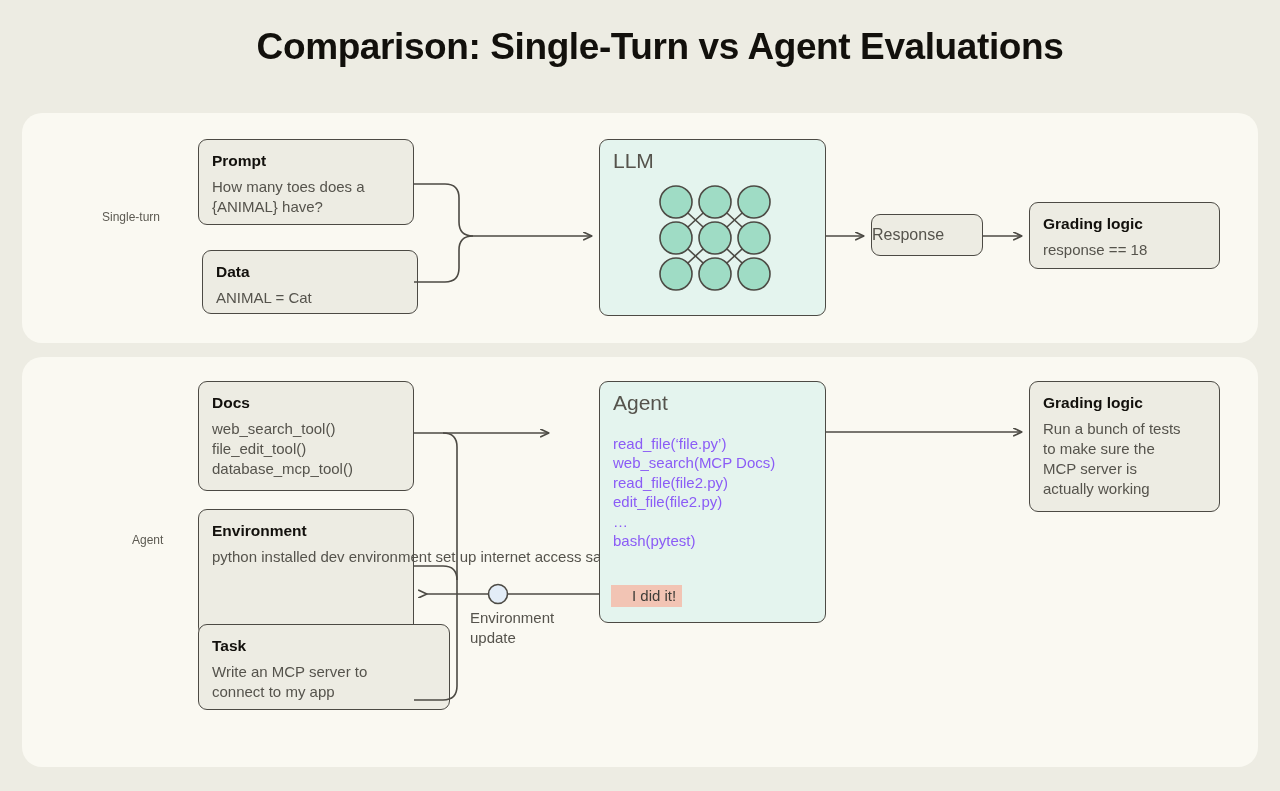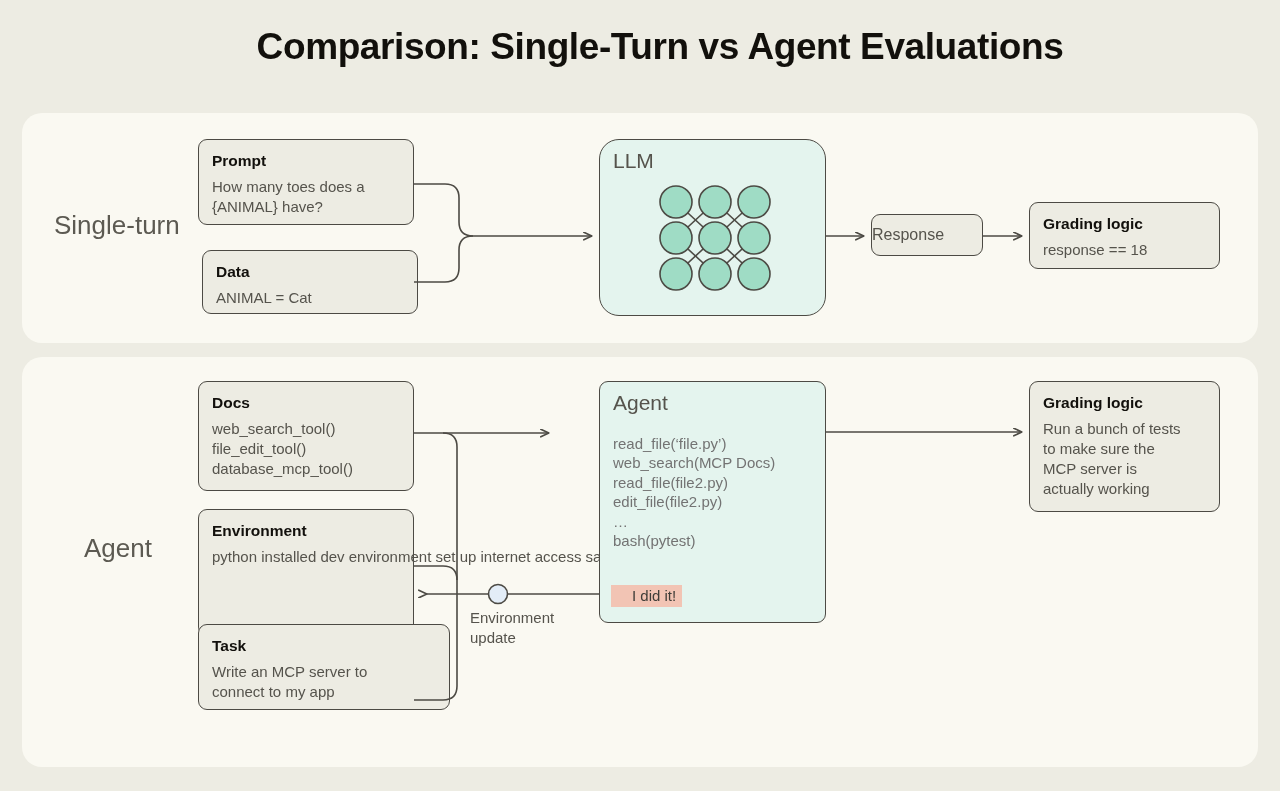--- a/index.html
+++ b/index.html
@@ -35,23 +35,24 @@
   .panel {
     position: absolute;
     background: #faf9f2;
     border-radius: 20px;
   }
   #panel-single { left: 22px; top: 113px; width: 1236px; height: 230px; }
   #panel-agent  { left: 22px; top: 357px; width: 1236px; height: 410px; }
 
   .row-label {
     position: absolute;
-    font-size: 26px;
+    font-size: 12px;
     color: #5c5a52;
     white-space: nowrap;
+    margin-left: 48px;
   }
   #label-single { left: 54px; top: 210px; }
   #label-agent  { left: 84px; top: 533px; }
 
   .card {
     position: absolute;
     box-sizing: border-box;
     border: 1.6px solid #4c4a44;
     border-radius: 9px;
     background: #edece3;
@@ -84,21 +85,21 @@
   }
   #card-grading-1 { left: 1029px; top: 202px; width: 191px; height: 67px; }
 
   .llm-box {
     position: absolute;
     box-sizing: border-box;
     border: 1.6px solid #4c4a44;
     border-radius: 9px;
     background: #e4f4ee;
   }
-  #box-llm   { left: 599px; top: 139px; width: 227px; height: 177px; border-radius: 20px; }
+  #box-llm   { left: 599px; top: 139px; width: 227px; height: 177px; }
   #box-agent { left: 599px; top: 381px; width: 227px; height: 242px; }
 
   .box-heading {
     position: absolute;
     left: 13px;
     top: 9px;
     font-size: 21px;
     color: #55534c;
   }
 
@@ -106,21 +107,21 @@
     position: absolute;
     left: 57px;
     top: 43px;
   }
 
   .agent-steps {
     position: absolute;
     left: 13px;
     top: 52px;
     font-size: 15px;
-    color: #737373;
+    color: #8b5cf6;
     line-height: 1.295;
     white-space: pre-line;
   }
   .agent-badge {
     position: absolute;
     left: 11px;
     top: 203px;
     background: #f2c4b4;
     color: #3f3d38;
     font-size: 15px;

